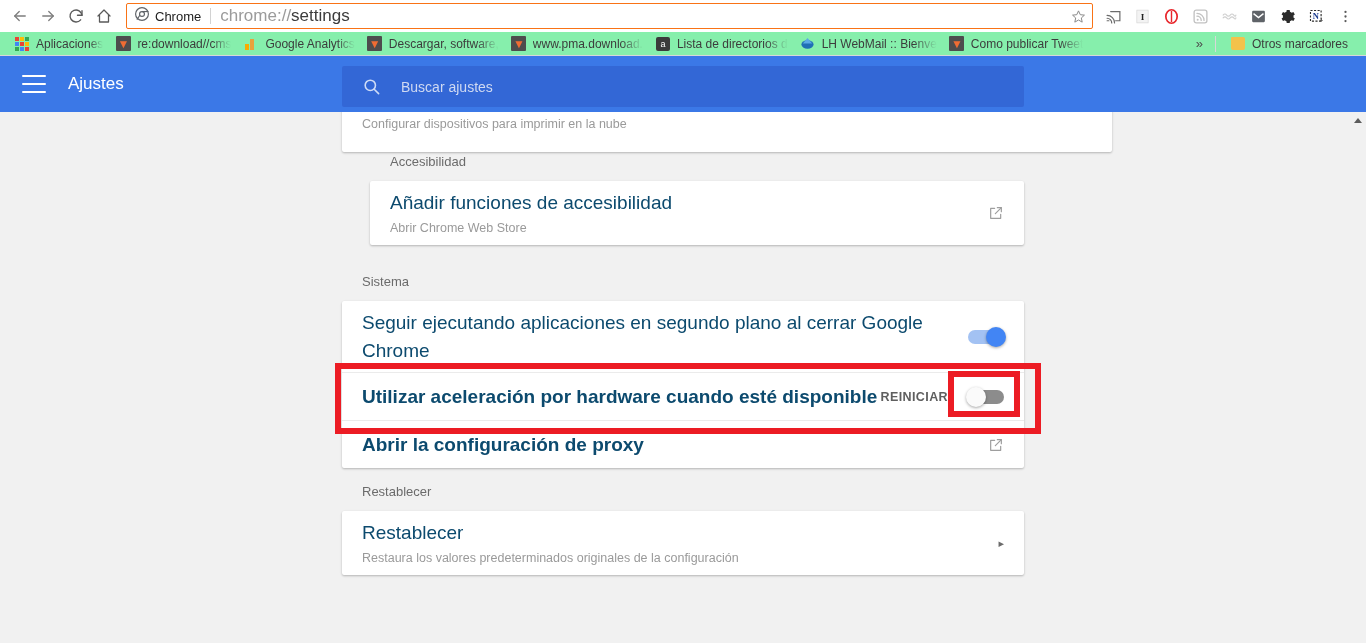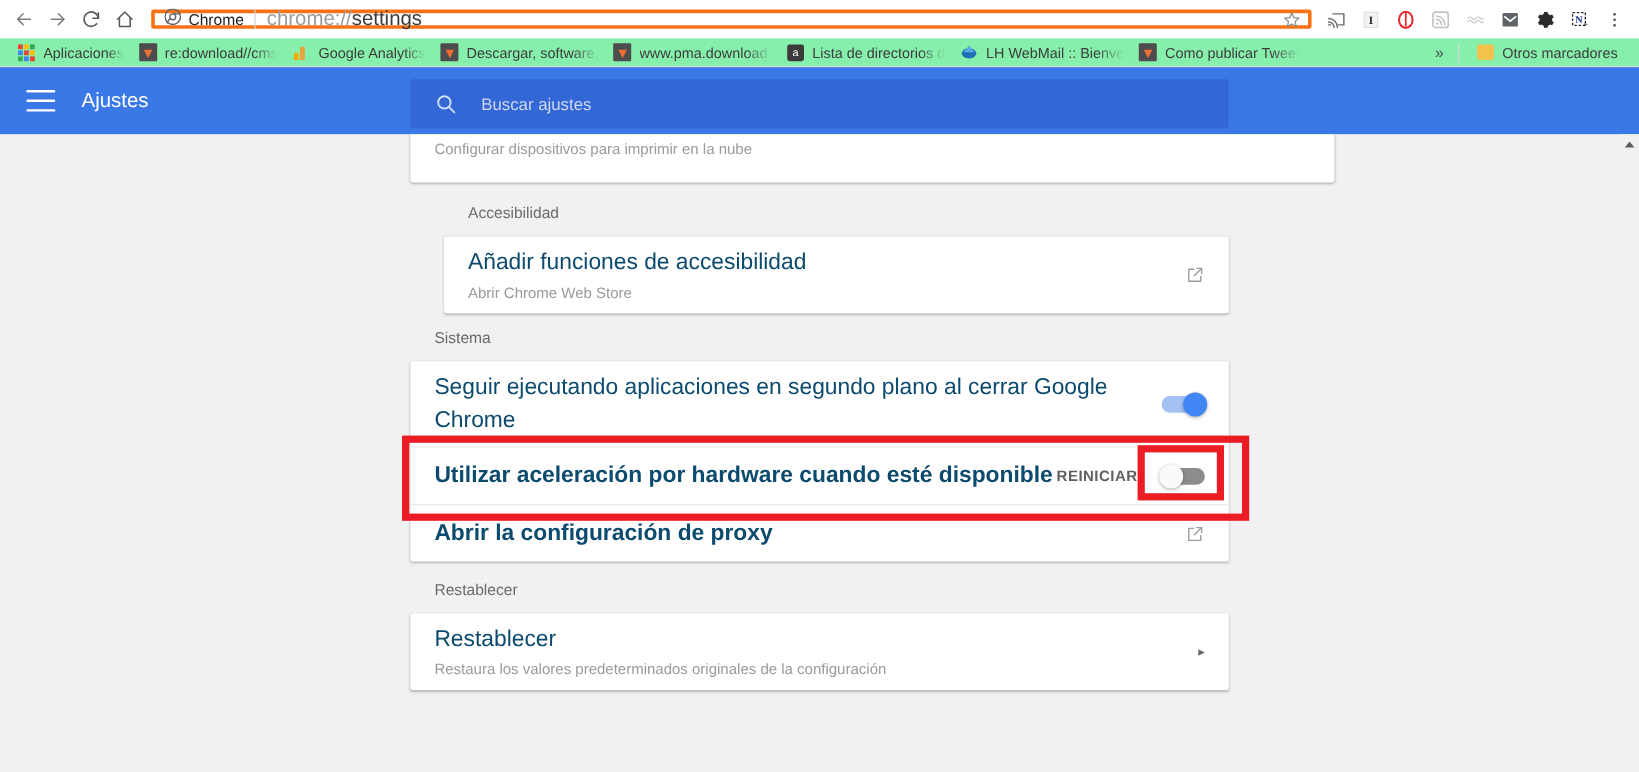--- a/index.html
+++ b/index.html
@@ -23,23 +23,23 @@
     width: 28px; height: 28px;
     display: flex; align-items: center; justify-content: center;
     color: #7d7d7d;
     flex: 0 0 auto;
   }
   .nav-btn.enabled { color: #5a5a5a; }
   .nav-btn svg { display: block; }
 
   .omnibox {
     flex: 1 1 auto;
-    height: 16px;
+    height: 26px;
     margin: 0 6px 0 8px;
-    border: 3px solid #f97316;
+    border: 1px solid #f97316;
     border-radius: 2px;
     background: #fff;
     display: flex;
     align-items: center;
     padding: 0 6px 0 8px;
     min-width: 0;
   }
   .omni-chip {
     display: flex; align-items: center; gap: 6px;
     flex: 0 0 auto;
@@ -526,21 +526,21 @@
     <div class="card">
       <div class="row" style="min-height:56px;align-items:flex-end;padding-bottom:10px;">
         <div class="row-text">
           <div class="row-sub">Configurar dispositivos para imprimir en la nube</div>
         </div>
         <span class="arrow-right" style="position:absolute;right:20px;top:6px;">▸</span>
       </div>
     </div>
   </div>
 
-  <div class="page-col" style="top:58px;padding-left:28px;">
+  <div class="page-col" style="top:42px;padding-left:28px;">
     <div class="section-label" style="margin-top:0;">Accesibilidad</div>
     <div class="card">
       <div class="row" style="min-height:62px;">
         <div class="row-text">
           <div class="row-title">Añadir funciones de accesibilidad</div>
           <div class="row-sub">Abrir Chrome Web Store</div>
         </div>
         <span class="ext-link">
           <svg width="16" height="16" viewBox="0 0 24 24" fill="none" stroke="currentColor" stroke-width="1.8" stroke-linecap="round" stroke-linejoin="round">
               <path d="M14 4h6v6"></path>

